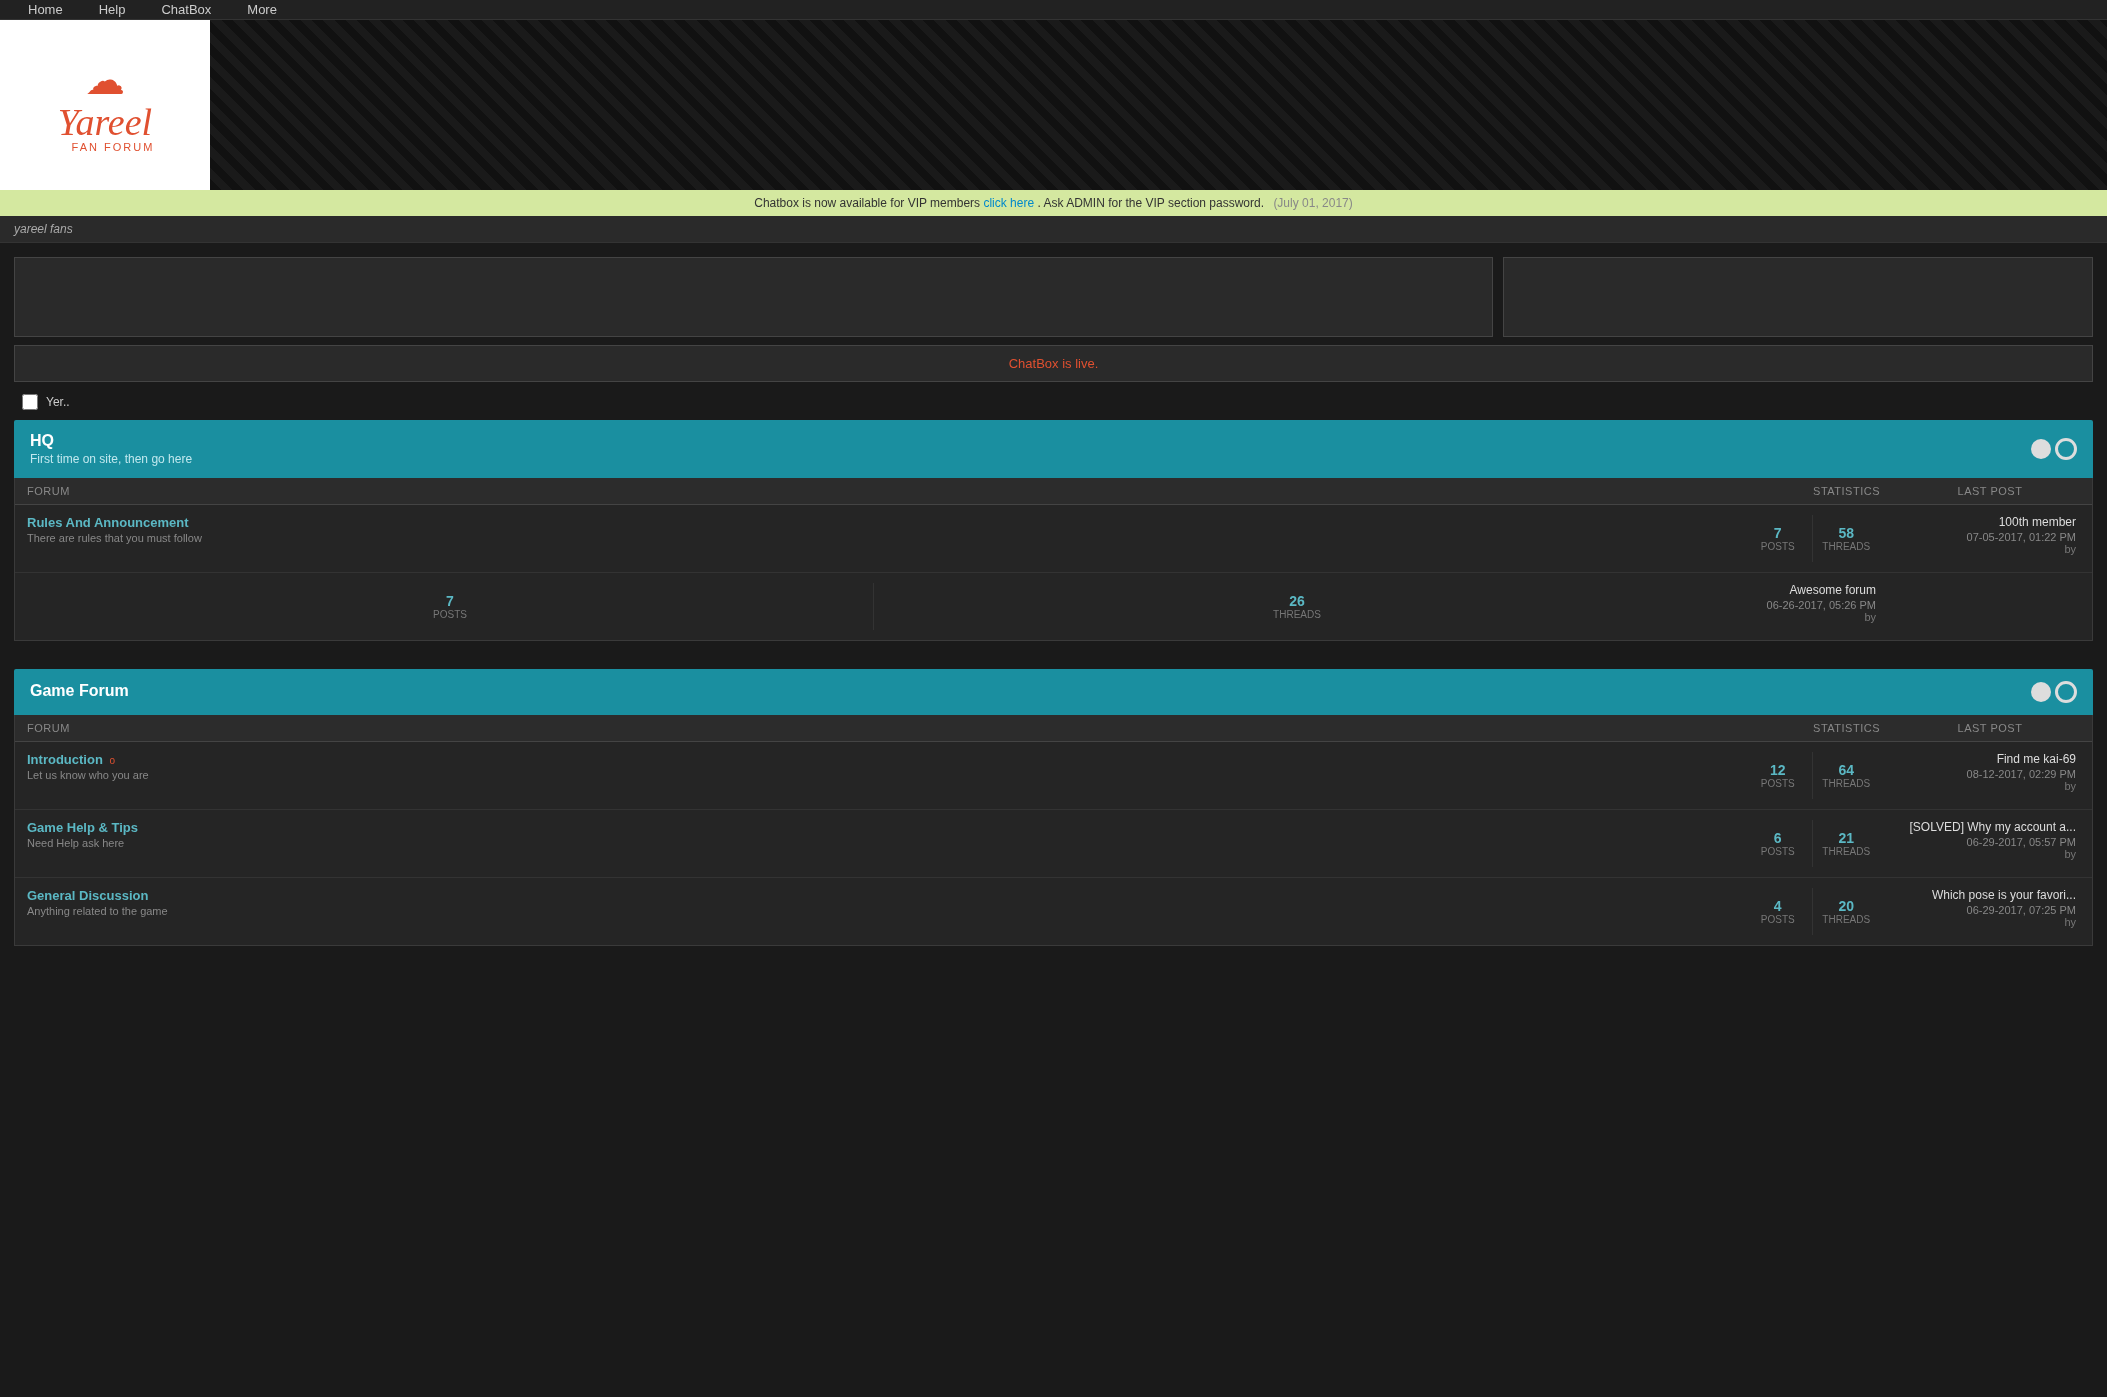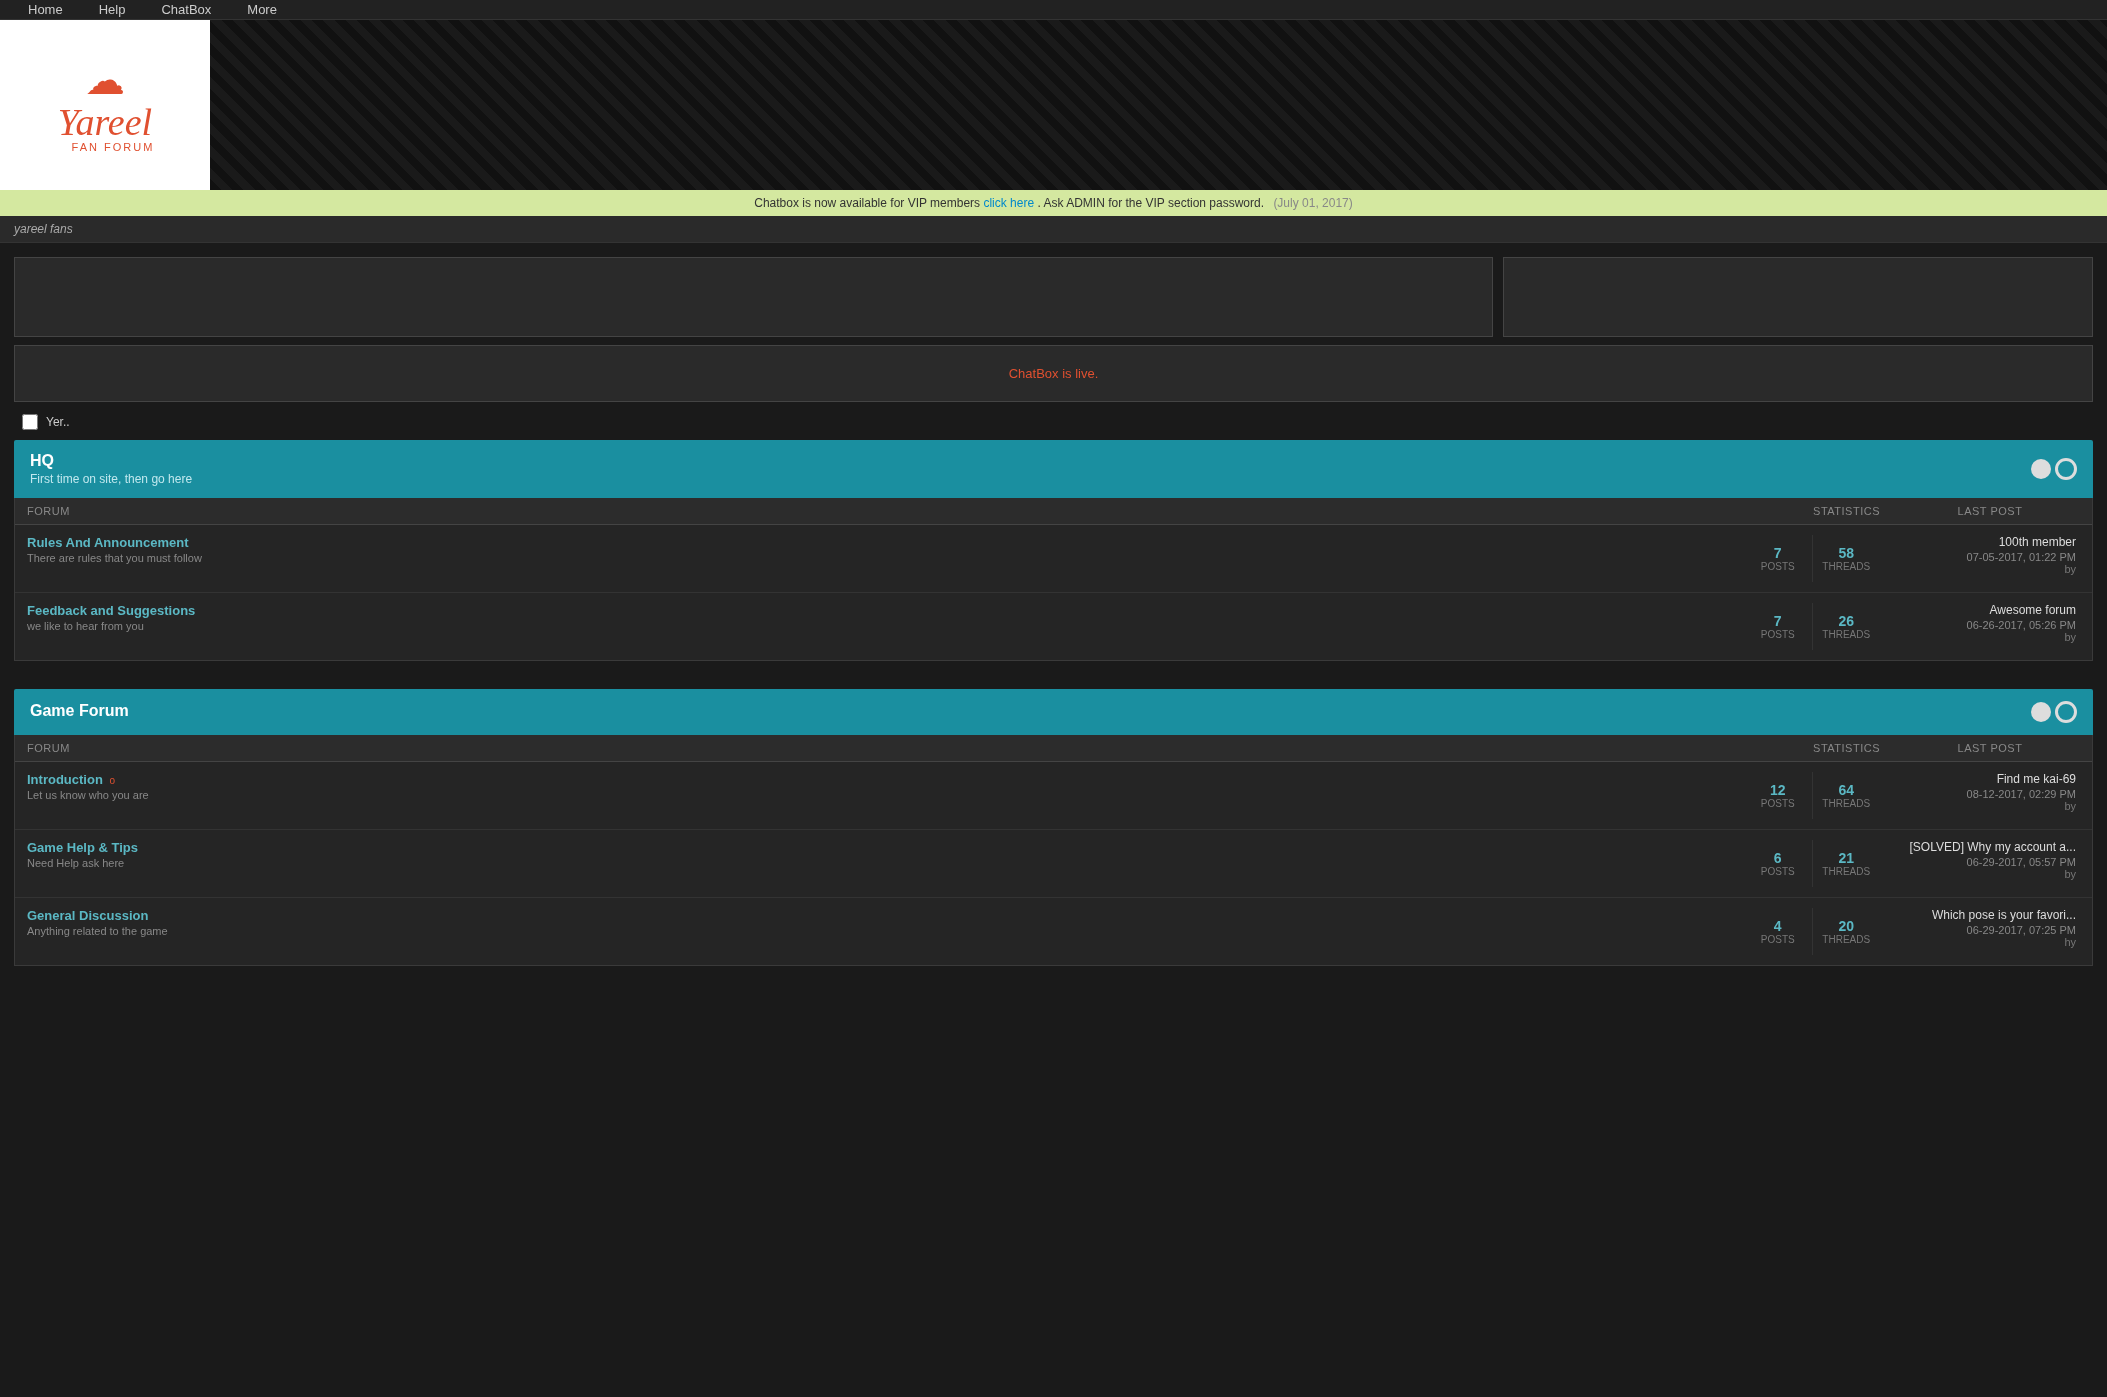--- a/index.html
+++ b/index.html
@@ -23,21 +23,21 @@
     .notice-bar a { color: #0088cc; text-decoration: none; }
     .notice-bar .date { color: #888; margin-left: 6px; }
 
     
     .breadcrumb { background: #2a2a2a; padding: 6px 14px; font-size: 12px; color: #aaa; border-bottom: 1px solid #333; font-style: italic; }
 
     
     .chatbox-area { display: flex; gap: 0; padding: 14px 14px 0 14px; }
     .chatbox-left { flex: 1; background: #2a2a2a; min-height: 80px; border: 1px solid #444; margin-right: 10px; }
     .chatbox-right { width: 590px; background: #2a2a2a; min-height: 80px; border: 1px solid #444; }
-    .chatbox-live-bar { background: #2a2a2a; margin: 8px 14px; padding: 20px; text-align: center; border: 1px solid #444; }
+    .chatbox-live-bar { background: #2a2a2a; margin: 8px 14px; padding: 10px; text-align: center; border: 1px solid #444; }
     .chatbox-live-text { color: #e05030; font-size: 13px; }
 
     
     .username-bar { padding: 4px 14px 10px 22px; display: flex; align-items: center; gap: 8px; }
     .username-checkbox { width: 16px; height: 16px; }
     .username-label { color: #ccc; font-size: 12px; }
 
     
     .section-header { background: #1a8fa0; margin: 0 14px 0 14px; padding: 12px 16px; display: flex; align-items: center; justify-content: space-between; border-radius: 2px 2px 0 0; }
     .section-title { color: #fff; font-size: 16px; font-weight: bold; }
@@ -153,24 +153,20 @@
       </div>
     </div>
     <div class="forum-cell last-post">
       <div class="last-post-title">100th member</div>
       <div class="last-post-date">07-05-2017, 01:22 PM</div>
       <div class="last-post-by">by</div>
     </div>
   </div>
 
   <div class="forum-row">
-    <div class="forum-cell">
-      <a class="forum-name">Feedback and Suggestions</a>
-      <div class="forum-desc">we like to hear from you</div>
-    </div>
     <div class="forum-cell" style="display:flex;">
       <div class="stats-half">
         <div class="stat-number">7</div>
         <div class="stat-label">POSTS</div>
       </div>
       <div class="stats-half">
         <div class="stat-number">26</div>
         <div class="stat-label">THREADS</div>
       </div>
     </div>

